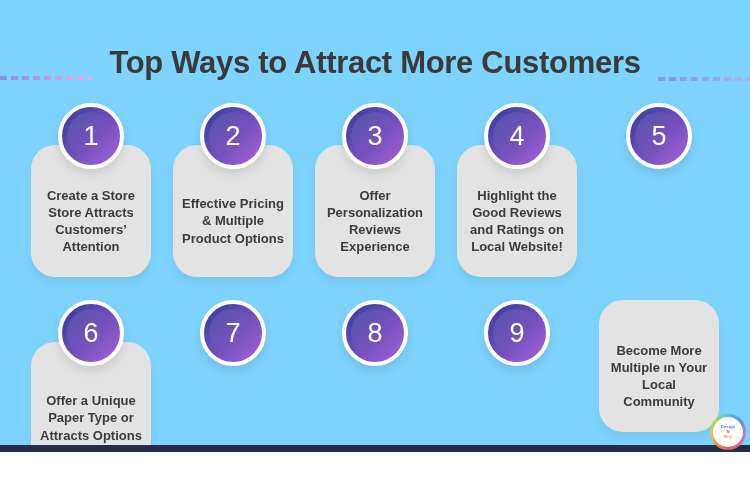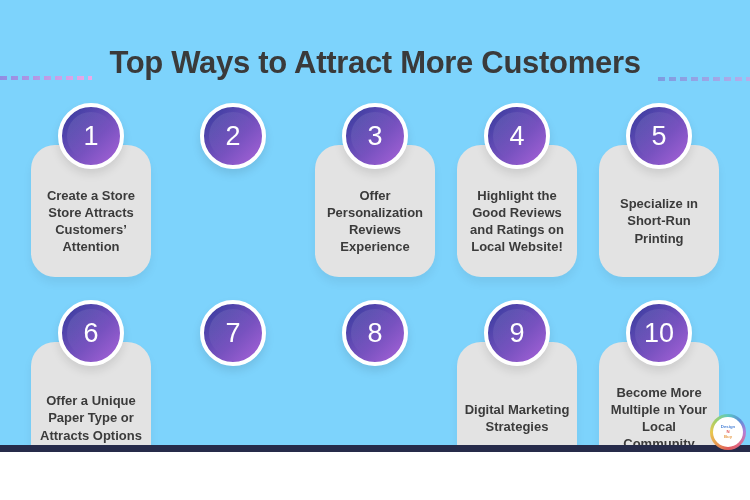--- a/index.html
+++ b/index.html
@@ -103,20 +103,23 @@
       </div>
       <div class="body">
         <div class="label">Create a Store Store Attracts Customers’ Attention</div>
       </div>
     </div>
 
     <div class="card">
       <div class="circle">
         <span class="num">2</span>
       </div>
+      <div class="body">
+        <div class="label">Effective Pricing &amp; Multiple Product Options</div>
+      </div>
     </div>
 
     <div class="card">
       <div class="circle">
         <span class="num">3</span>
       </div>
       <div class="body">
         <div class="label">Offer Personalization Reviews Experience</div>
       </div>
     </div>
@@ -126,23 +129,20 @@
         <span class="num">4</span>
       </div>
       <div class="body">
         <div class="label">Highlight the Good Reviews and Ratings on Local Website!</div>
       </div>
     </div>
 
     <div class="card">
       <div class="circle">
         <span class="num">5</span>
-      </div>
-      <div class="body">
-        <div class="label">Specialize ın Short-Run Printing</div>
       </div>
     </div>
 
     <div class="card">
       <div class="circle">
         <span class="num">6</span>
       </div>
       <div class="body">
         <div class="label">Offer a Unique Paper Type or Attracts Options</div>
       </div>
@@ -157,29 +157,23 @@
     <div class="card">
       <div class="circle">
         <span class="num">8</span>
       </div>
     </div>
 
     <div class="card">
       <div class="circle">
         <span class="num">9</span>
       </div>
-      <div class="body">
-        <div class="label">Digital Marketing Strategies</div>
-      </div>
     </div>
 
     <div class="card">
-      <div class="circle">
-        <span class="num">10</span>
-      </div>
       <div class="body">
         <div class="label">Become More Multiple ın Your Local Community</div>
       </div>
     </div>
   </div>
 
   <div class="watermark">
     <div class="wm-text">
       <div class="wm-l1">Design</div>
       <div class="wm-l2">N</div>

